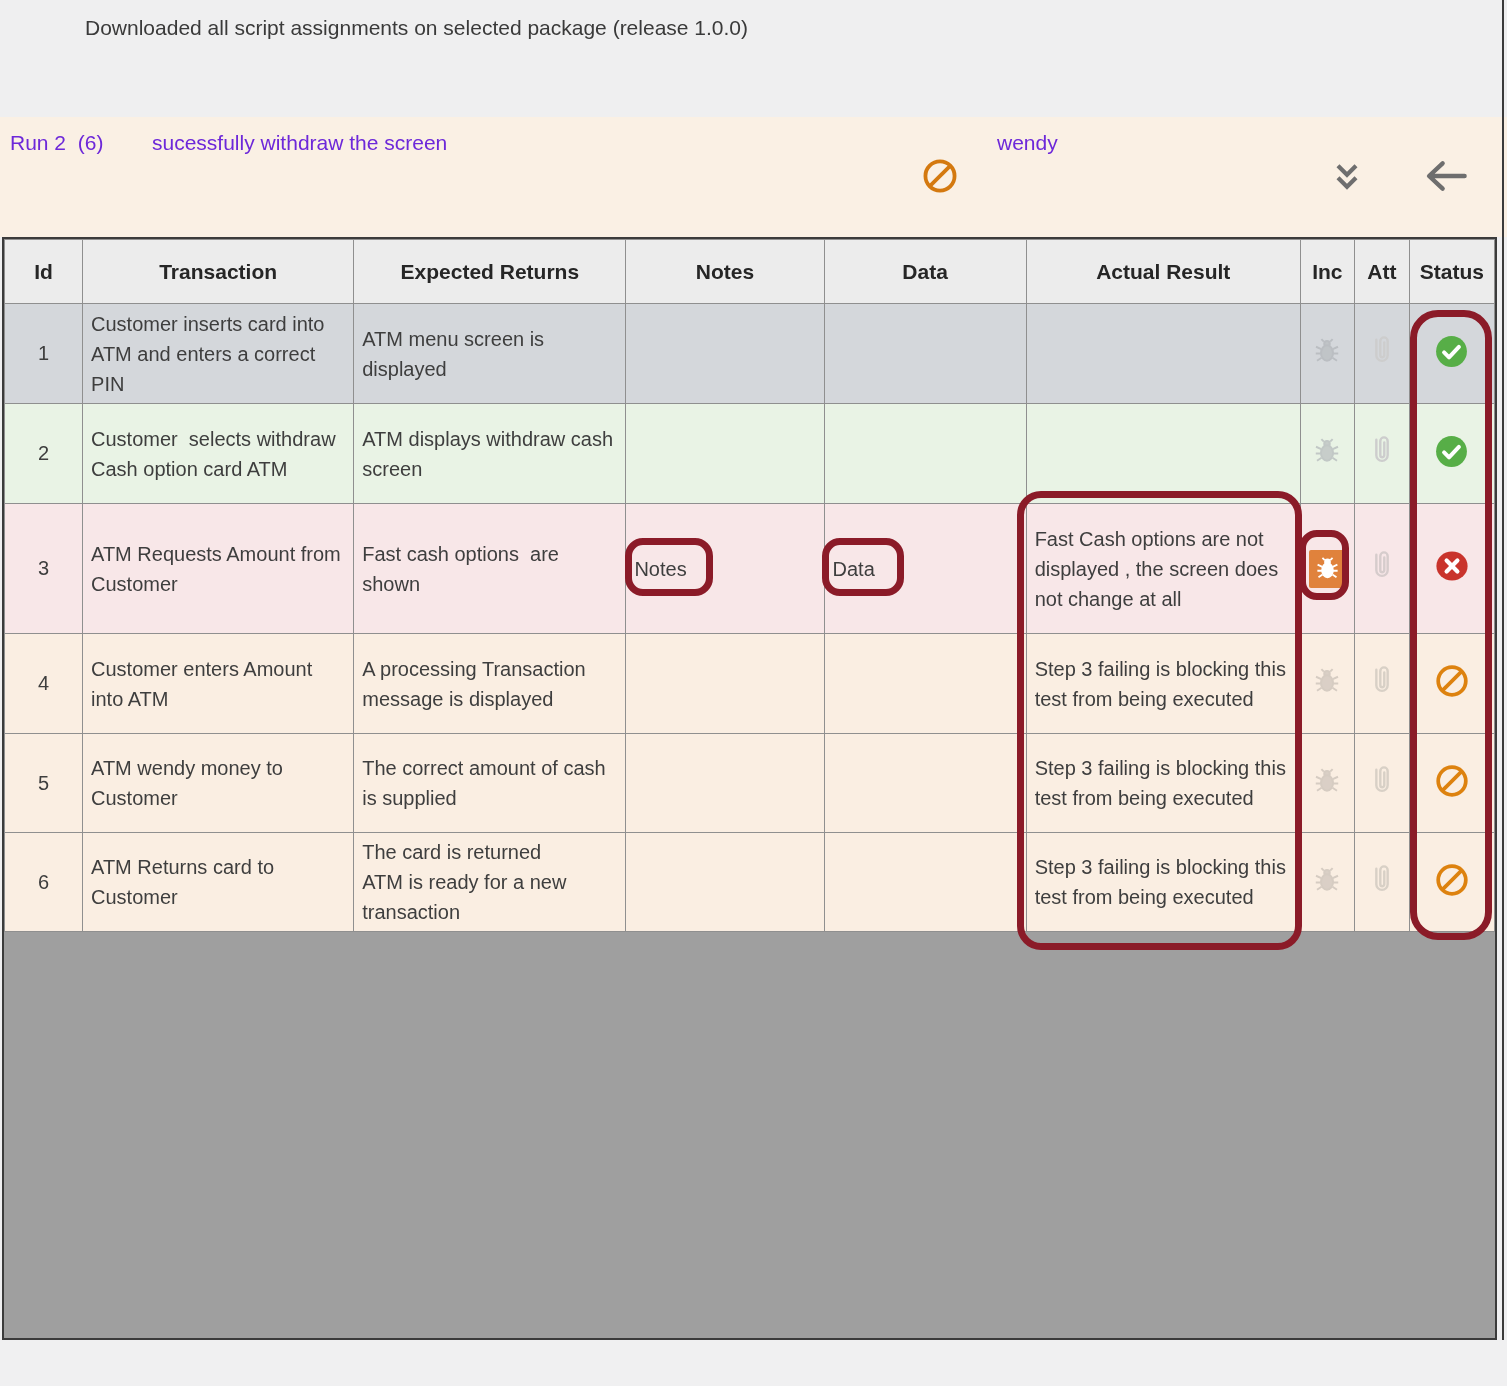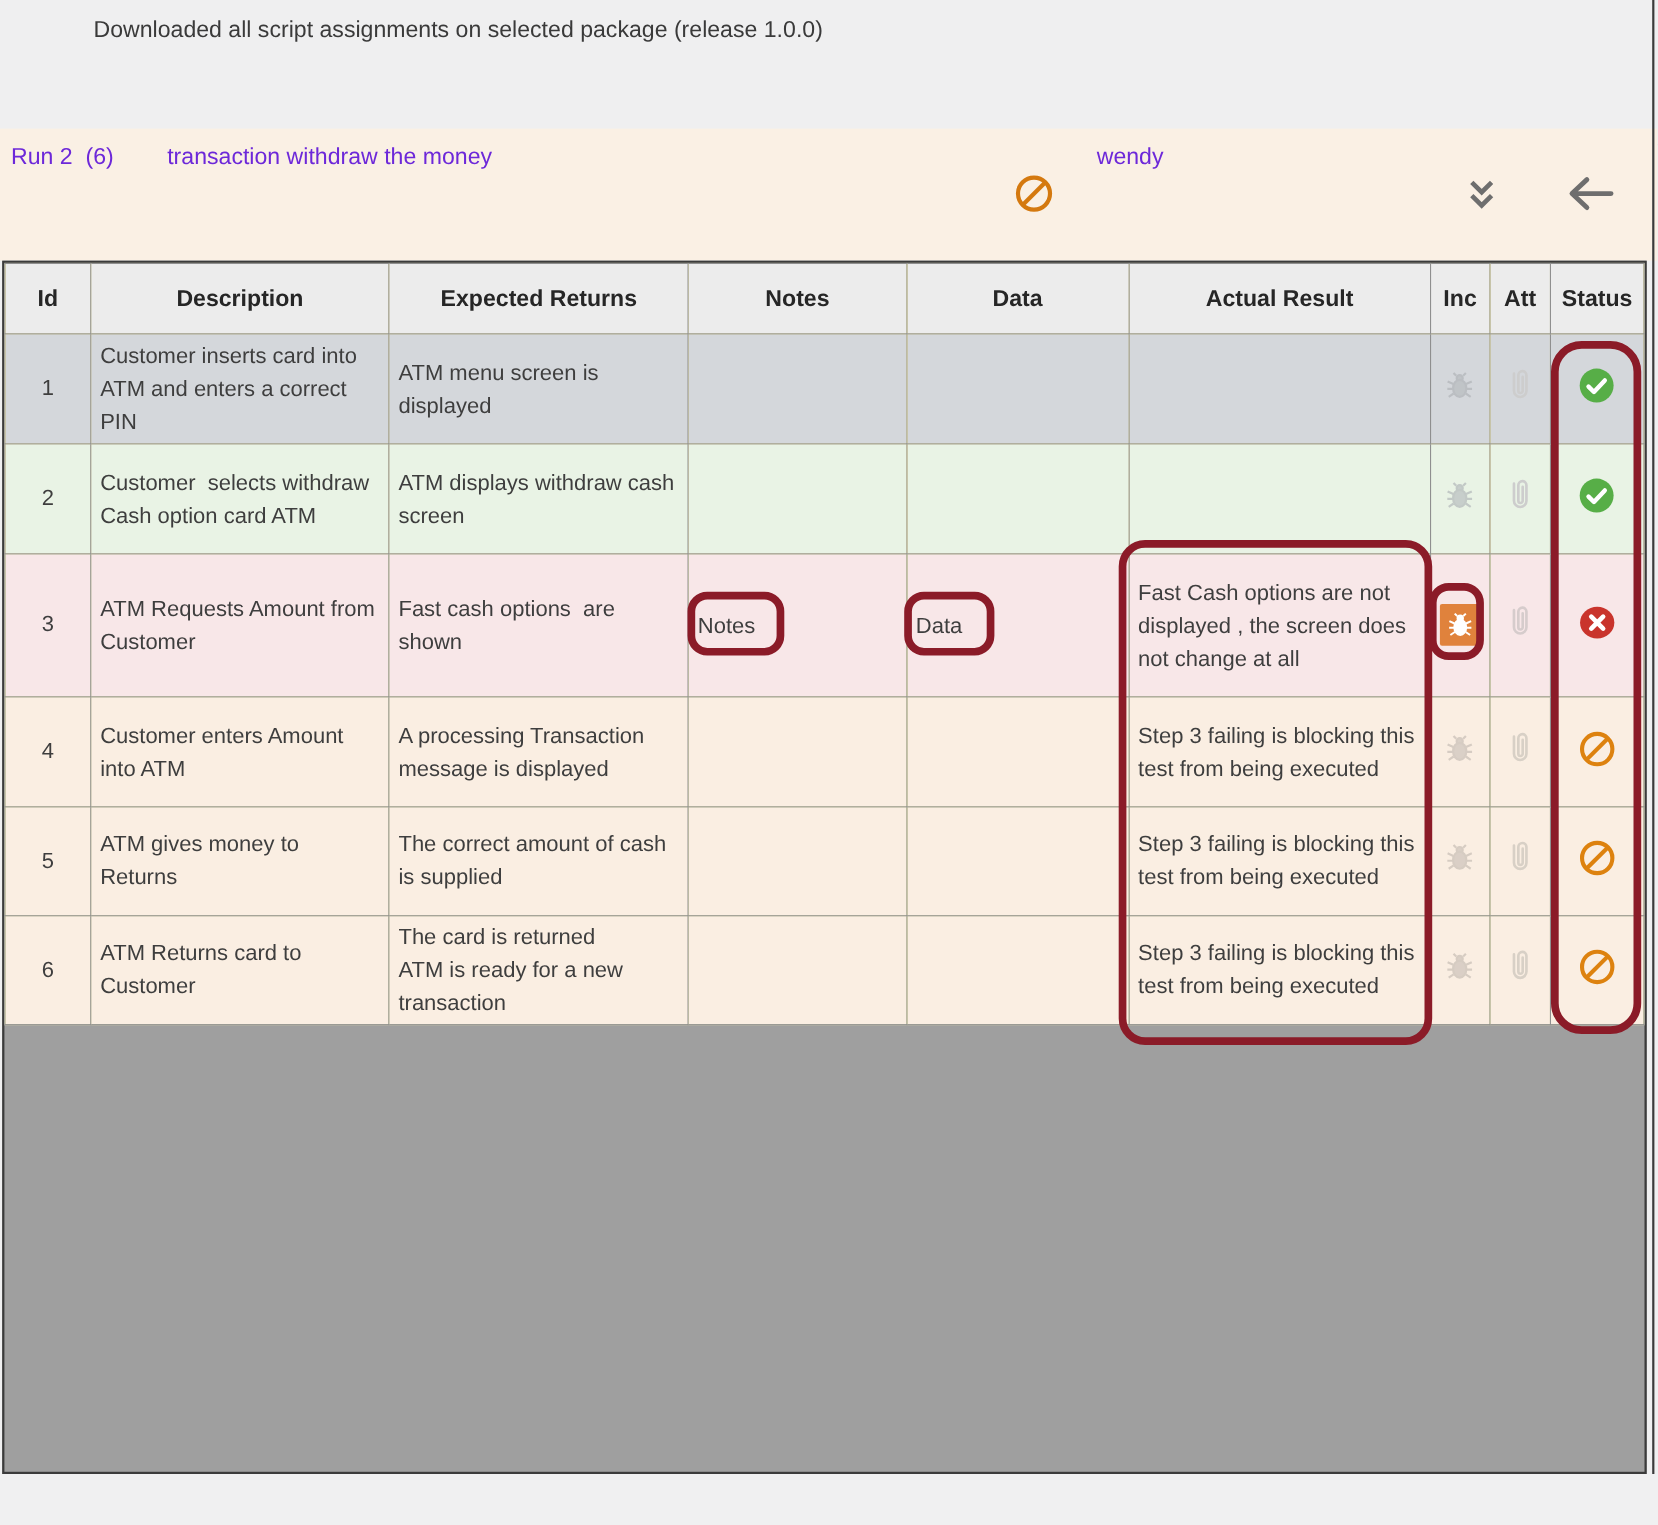--- a/index.html
+++ b/index.html
@@ -61,21 +61,21 @@
 <body>
 
 <div class="screen">
 
   <div class="top-band">
     <div class="msg">Downloaded all script assignments on selected package (release 1.0.0)</div>
   </div>
 
   <div class="run-band">
     <span class="txt run-label">Run 2  (6)</span>
-    <span class="txt run-title">transaction withdraw the money</span>
+    <span class="txt run-title">sucessfully withdraw the screen</span>
     <span class="run-blocked">
       <svg width="38" height="38" viewBox="0 0 24 24">
         <circle cx="12" cy="12" r="9.2" fill="none" stroke="#d4790f" stroke-width="2.4"></circle>
         <line x1="5.9" y1="18.1" x2="18.1" y2="5.9" stroke="#d4790f" stroke-width="2.4"></line>
       </svg>
     </span>
     <span class="txt tester-name">wendy</span>
     <span class="collapse-btn">
       <svg width="36" height="36" viewBox="0 0 24 24">
         <path d="M6 4.5 L12 10.5 L18 4.5" fill="none" stroke="#6e6e6e" stroke-width="2.8"></path>
@@ -98,21 +98,21 @@
         <col style="width:198px">
           <col style="width:202px">
           <col style="width:274px">
         <col style="width:54px">
           <col style="width:55px">
           <col style="width:85px">
       </colgroup>
       <tbody>
           <tr>
         <th>Id</th>
-        <th>Description</th>
+        <th>Transaction</th>
         <th>Expected Returns</th>
         <th>Notes</th>
         <th>Data</th>
         <th>Actual Result</th>
         <th>Inc</th>
         <th>Att</th>
         <th>Status</th>
       </tr>
 
       <tr class="row-1">
@@ -295,21 +295,21 @@
               <circle cx="12" cy="12" r="9.2" fill="none" stroke="#dd820f" stroke-width="2.5"></circle>
               <line x1="5.9" y1="18.1" x2="18.1" y2="5.9" stroke="#dd820f" stroke-width="2.5"></line>
             </svg>
           </span>
         </td>
       </tr>
 
       <tr class="row-5">
         <td class="c-id">5</td>
         <td>
-              <div class="cell-text">ATM gives money to Returns</div>
+              <div class="cell-text">ATM wendy money to Customer</div>
             </td>
         <td>
               <div class="cell-text">The correct amount of cash is supplied</div>
             </td>
         <td>
               <div class="cell-text"></div>
             </td>
         <td>
               <div class="cell-text"></div>
             </td>

